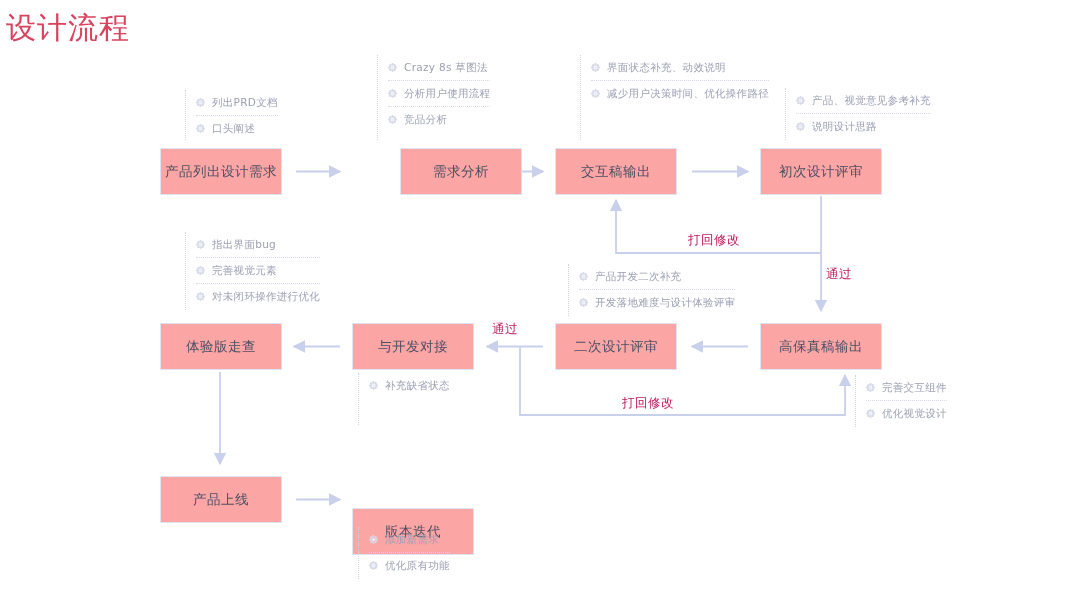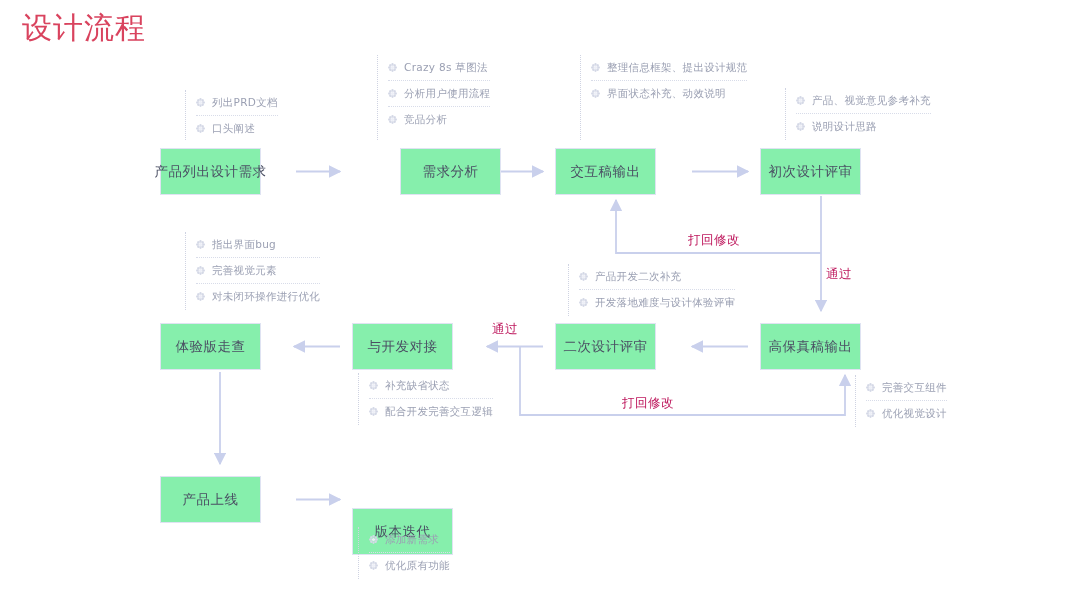--- a/index.html
+++ b/index.html
@@ -12,21 +12,21 @@
     height: 600px;
     position: relative;
     overflow: hidden;
     font-family: "DejaVu Sans", "Liberation Sans", sans-serif;
     -webkit-font-smoothing: antialiased;
   }
 
   
   #page-title {
     position: absolute;
-    left: 22px;
+    left: 6px;
     top: 8px;
     font-size: 30px;
     line-height: 40px;
     letter-spacing: 1px;
     color: #d9435e;
     font-weight: 400;
     white-space: nowrap;
     text-align: right;
   }
 
@@ -36,23 +36,23 @@
     left: 0;
     top: 0;
     width: 1066px;
     height: 600px;
     pointer-events: none;
   }
 
   
   .node {
     position: absolute;
-    width: 101px;
+    width: 122px;
     height: 47px;
-    background: #86efac;
+    background: #fca5a5;
     border: 1px solid #dfe3f2;
     box-sizing: border-box;
     display: flex;
     align-items: center;
     justify-content: center;
     font-family: Liberation Serif, serif;
   }
   .node-label {
     font-size: 13.5px;
     color: #4a4f63;
@@ -272,40 +272,40 @@
               <ellipse cx="10" cy="3.2" rx="2.6" ry="3.0" transform="rotate(90 10 10)"></ellipse>
               <ellipse cx="10" cy="3.2" rx="2.6" ry="3.0" transform="rotate(135 10 10)"></ellipse>
               <ellipse cx="10" cy="3.2" rx="2.6" ry="3.0" transform="rotate(180 10 10)"></ellipse>
               <ellipse cx="10" cy="3.2" rx="2.6" ry="3.0" transform="rotate(225 10 10)"></ellipse>
               <ellipse cx="10" cy="3.2" rx="2.6" ry="3.0" transform="rotate(270 10 10)"></ellipse>
               <ellipse cx="10" cy="3.2" rx="2.6" ry="3.0" transform="rotate(315 10 10)"></ellipse>
               <circle cx="10" cy="10" r="3.6" fill="#eceef6"></circle>
             </g>
           </svg>
         </span>
-        <span class="anno-text">整理信息框架、提出设计规范</span>
-      </div>
-      <div class="anno-item">
-        <span class="anno-bullet">
-          <svg width="9" height="9" viewBox="0 0 20 20">
-            <g fill="#d4d8e6">
-              <ellipse cx="10" cy="3.2" rx="2.6" ry="3.0" transform="rotate(0 10 10)"></ellipse>
-              <ellipse cx="10" cy="3.2" rx="2.6" ry="3.0" transform="rotate(45 10 10)"></ellipse>
-              <ellipse cx="10" cy="3.2" rx="2.6" ry="3.0" transform="rotate(90 10 10)"></ellipse>
-              <ellipse cx="10" cy="3.2" rx="2.6" ry="3.0" transform="rotate(135 10 10)"></ellipse>
-              <ellipse cx="10" cy="3.2" rx="2.6" ry="3.0" transform="rotate(180 10 10)"></ellipse>
-              <ellipse cx="10" cy="3.2" rx="2.6" ry="3.0" transform="rotate(225 10 10)"></ellipse>
-              <ellipse cx="10" cy="3.2" rx="2.6" ry="3.0" transform="rotate(270 10 10)"></ellipse>
-              <ellipse cx="10" cy="3.2" rx="2.6" ry="3.0" transform="rotate(315 10 10)"></ellipse>
-              <circle cx="10" cy="10" r="3.6" fill="#eceef6"></circle>
-            </g>
-          </svg>
-        </span>
         <span class="anno-text">界面状态补充、动效说明</span>
       </div>
+      <div class="anno-item">
+        <span class="anno-bullet">
+          <svg width="9" height="9" viewBox="0 0 20 20">
+            <g fill="#d4d8e6">
+              <ellipse cx="10" cy="3.2" rx="2.6" ry="3.0" transform="rotate(0 10 10)"></ellipse>
+              <ellipse cx="10" cy="3.2" rx="2.6" ry="3.0" transform="rotate(45 10 10)"></ellipse>
+              <ellipse cx="10" cy="3.2" rx="2.6" ry="3.0" transform="rotate(90 10 10)"></ellipse>
+              <ellipse cx="10" cy="3.2" rx="2.6" ry="3.0" transform="rotate(135 10 10)"></ellipse>
+              <ellipse cx="10" cy="3.2" rx="2.6" ry="3.0" transform="rotate(180 10 10)"></ellipse>
+              <ellipse cx="10" cy="3.2" rx="2.6" ry="3.0" transform="rotate(225 10 10)"></ellipse>
+              <ellipse cx="10" cy="3.2" rx="2.6" ry="3.0" transform="rotate(270 10 10)"></ellipse>
+              <ellipse cx="10" cy="3.2" rx="2.6" ry="3.0" transform="rotate(315 10 10)"></ellipse>
+              <circle cx="10" cy="10" r="3.6" fill="#eceef6"></circle>
+            </g>
+          </svg>
+        </span>
+        <span class="anno-text">减少用户决策时间、优化操作路径</span>
+      </div>
     </div>
     <div class="annotation" style="left: 785px; top: 88px; height: 52px;">
       <div class="anno-item">
         <span class="anno-bullet">
           <svg width="9" height="9" viewBox="0 0 20 20">
             <g fill="#d4d8e6">
               <ellipse cx="10" cy="3.2" rx="2.6" ry="3.0" transform="rotate(0 10 10)"></ellipse>
               <ellipse cx="10" cy="3.2" rx="2.6" ry="3.0" transform="rotate(45 10 10)"></ellipse>
               <ellipse cx="10" cy="3.2" rx="2.6" ry="3.0" transform="rotate(90 10 10)"></ellipse>
               <ellipse cx="10" cy="3.2" rx="2.6" ry="3.0" transform="rotate(135 10 10)"></ellipse>
@@ -405,38 +405,20 @@
               <ellipse cx="10" cy="3.2" rx="2.6" ry="3.0" transform="rotate(135 10 10)"></ellipse>
               <ellipse cx="10" cy="3.2" rx="2.6" ry="3.0" transform="rotate(180 10 10)"></ellipse>
               <ellipse cx="10" cy="3.2" rx="2.6" ry="3.0" transform="rotate(225 10 10)"></ellipse>
               <ellipse cx="10" cy="3.2" rx="2.6" ry="3.0" transform="rotate(270 10 10)"></ellipse>
               <ellipse cx="10" cy="3.2" rx="2.6" ry="3.0" transform="rotate(315 10 10)"></ellipse>
               <circle cx="10" cy="10" r="3.6" fill="#eceef6"></circle>
             </g>
           </svg>
         </span>
         <span class="anno-text">补充缺省状态</span>
-      </div>
-      <div class="anno-item">
-        <span class="anno-bullet">
-          <svg width="9" height="9" viewBox="0 0 20 20">
-            <g fill="#d4d8e6">
-              <ellipse cx="10" cy="3.2" rx="2.6" ry="3.0" transform="rotate(0 10 10)"></ellipse>
-              <ellipse cx="10" cy="3.2" rx="2.6" ry="3.0" transform="rotate(45 10 10)"></ellipse>
-              <ellipse cx="10" cy="3.2" rx="2.6" ry="3.0" transform="rotate(90 10 10)"></ellipse>
-              <ellipse cx="10" cy="3.2" rx="2.6" ry="3.0" transform="rotate(135 10 10)"></ellipse>
-              <ellipse cx="10" cy="3.2" rx="2.6" ry="3.0" transform="rotate(180 10 10)"></ellipse>
-              <ellipse cx="10" cy="3.2" rx="2.6" ry="3.0" transform="rotate(225 10 10)"></ellipse>
-              <ellipse cx="10" cy="3.2" rx="2.6" ry="3.0" transform="rotate(270 10 10)"></ellipse>
-              <ellipse cx="10" cy="3.2" rx="2.6" ry="3.0" transform="rotate(315 10 10)"></ellipse>
-              <circle cx="10" cy="10" r="3.6" fill="#eceef6"></circle>
-            </g>
-          </svg>
-        </span>
-        <span class="anno-text">配合开发完善交互逻辑</span>
       </div>
     </div>
     <div class="annotation" style="left: 568px; top: 264px; height: 52px;">
       <div class="anno-item">
         <span class="anno-bullet">
           <svg width="9" height="9" viewBox="0 0 20 20">
             <g fill="#d4d8e6">
               <ellipse cx="10" cy="3.2" rx="2.6" ry="3.0" transform="rotate(0 10 10)"></ellipse>
               <ellipse cx="10" cy="3.2" rx="2.6" ry="3.0" transform="rotate(45 10 10)"></ellipse>
               <ellipse cx="10" cy="3.2" rx="2.6" ry="3.0" transform="rotate(90 10 10)"></ellipse>

